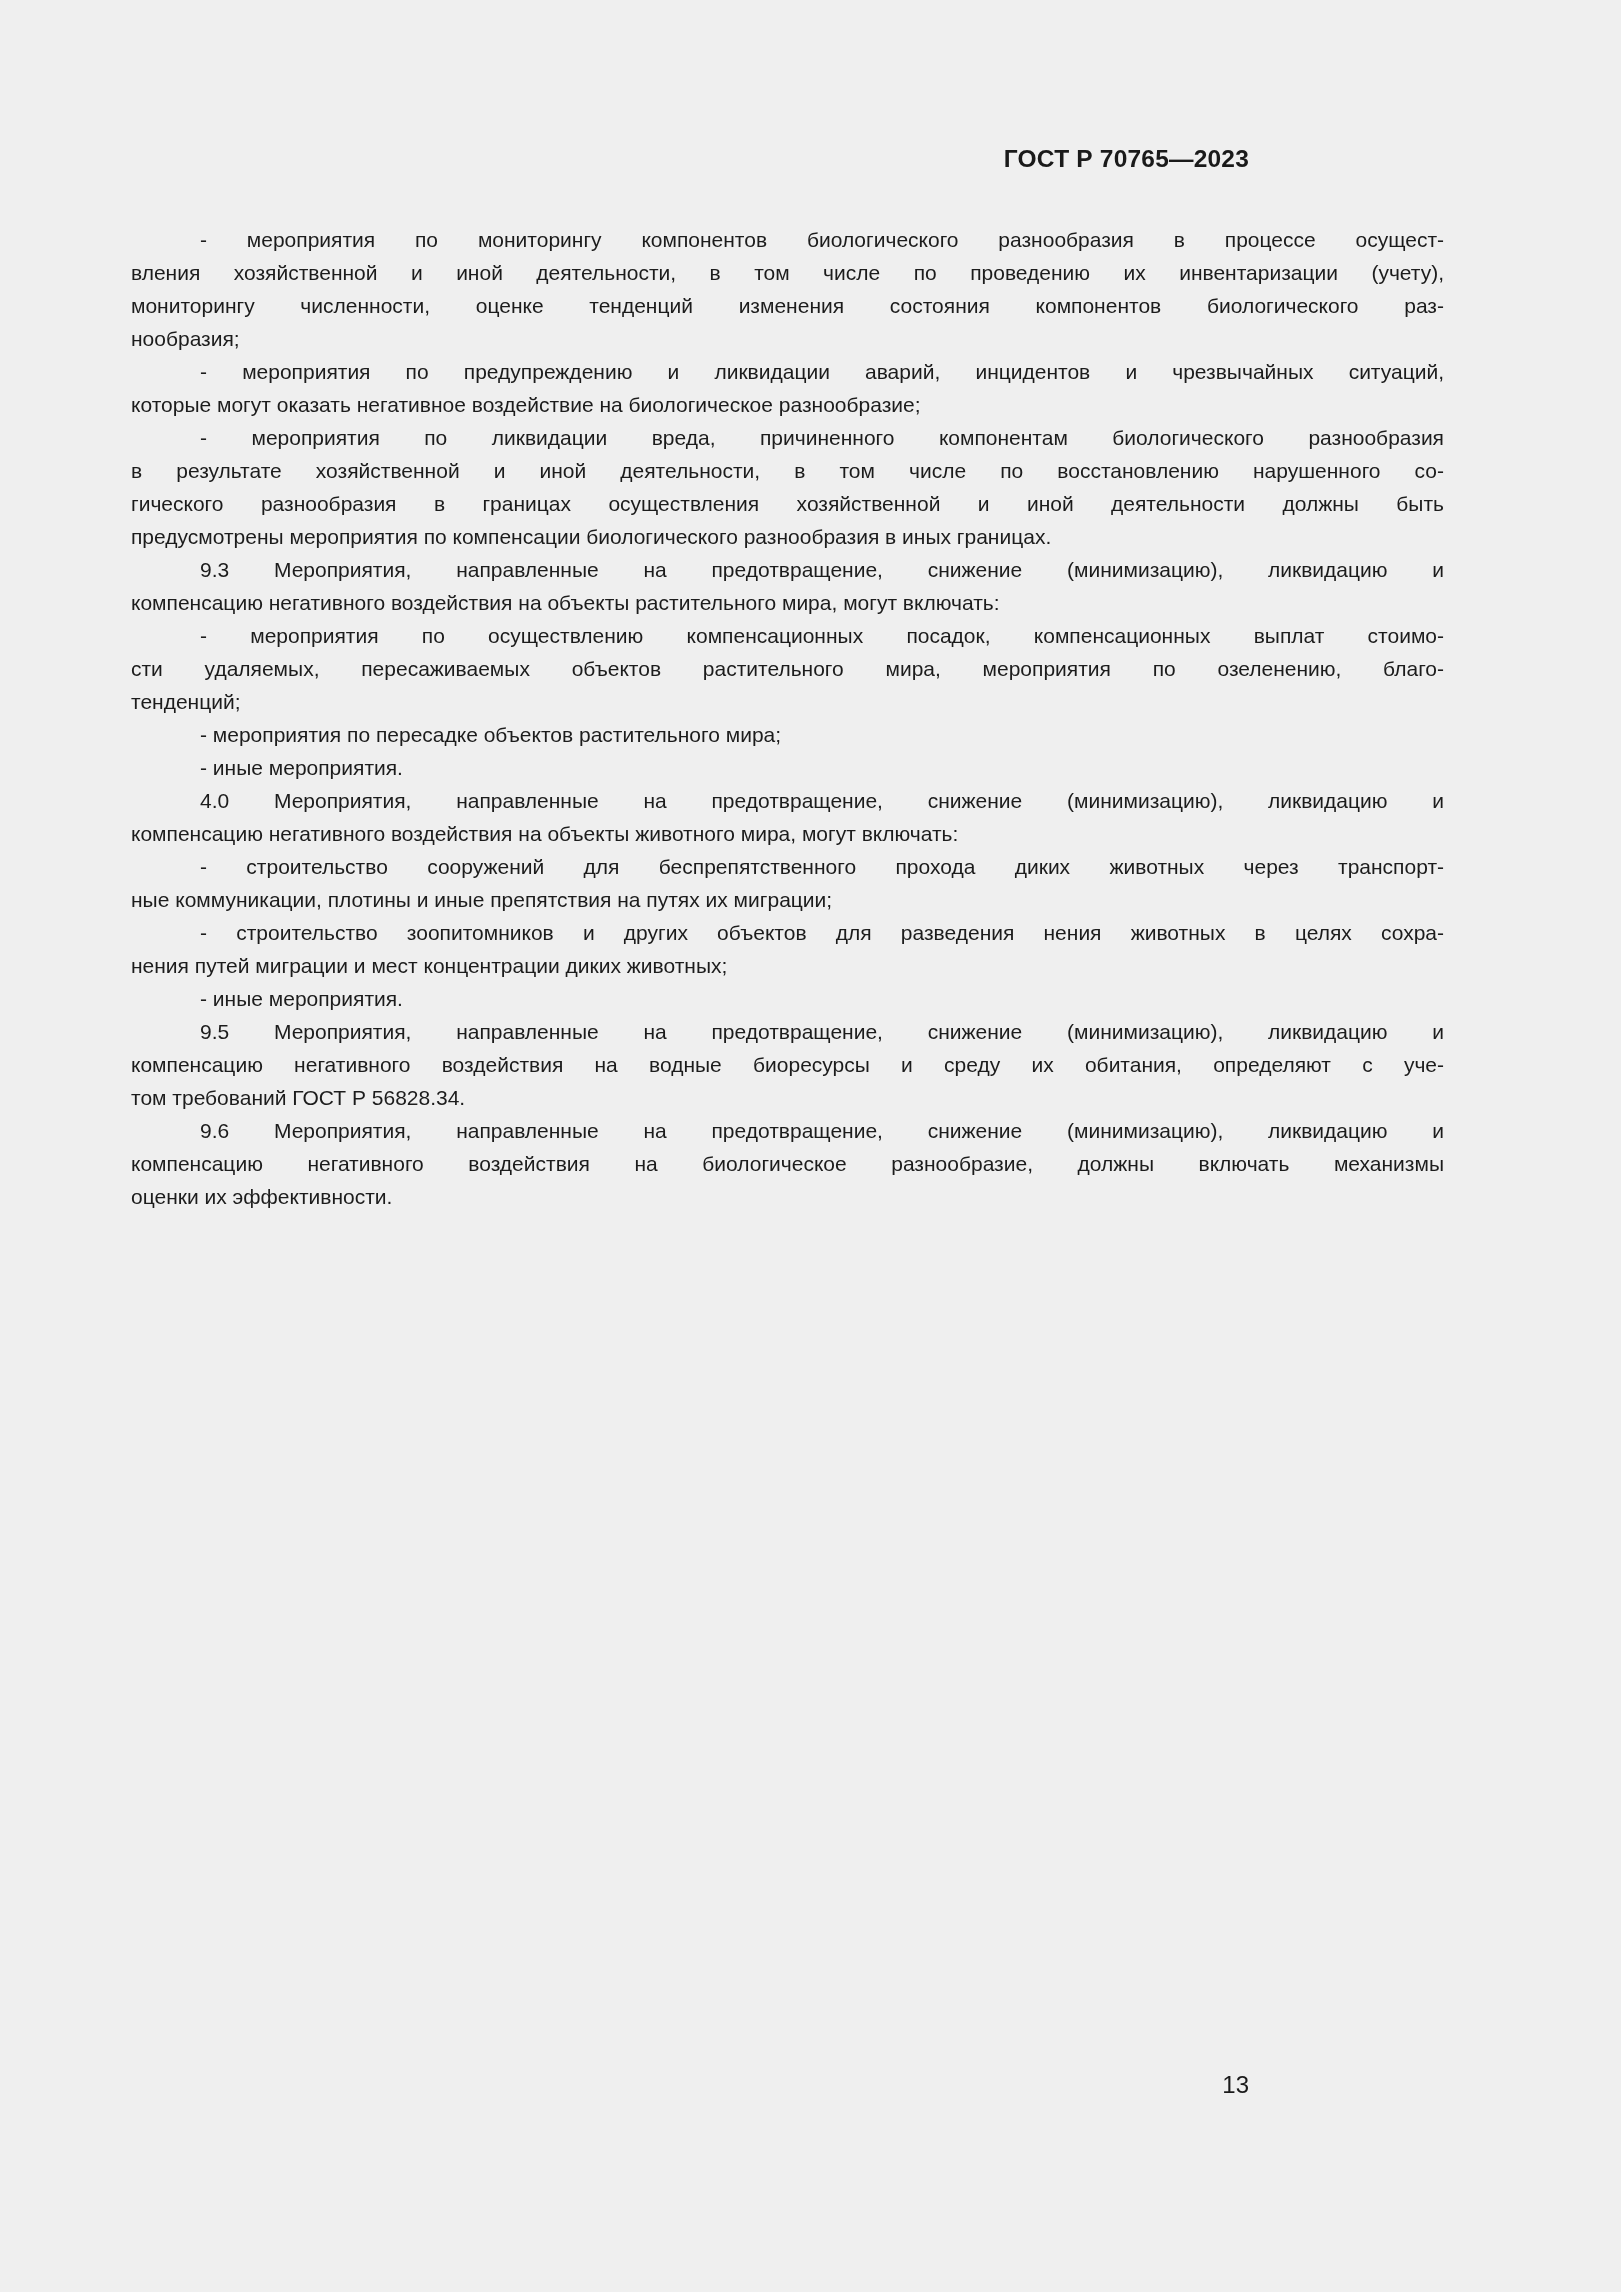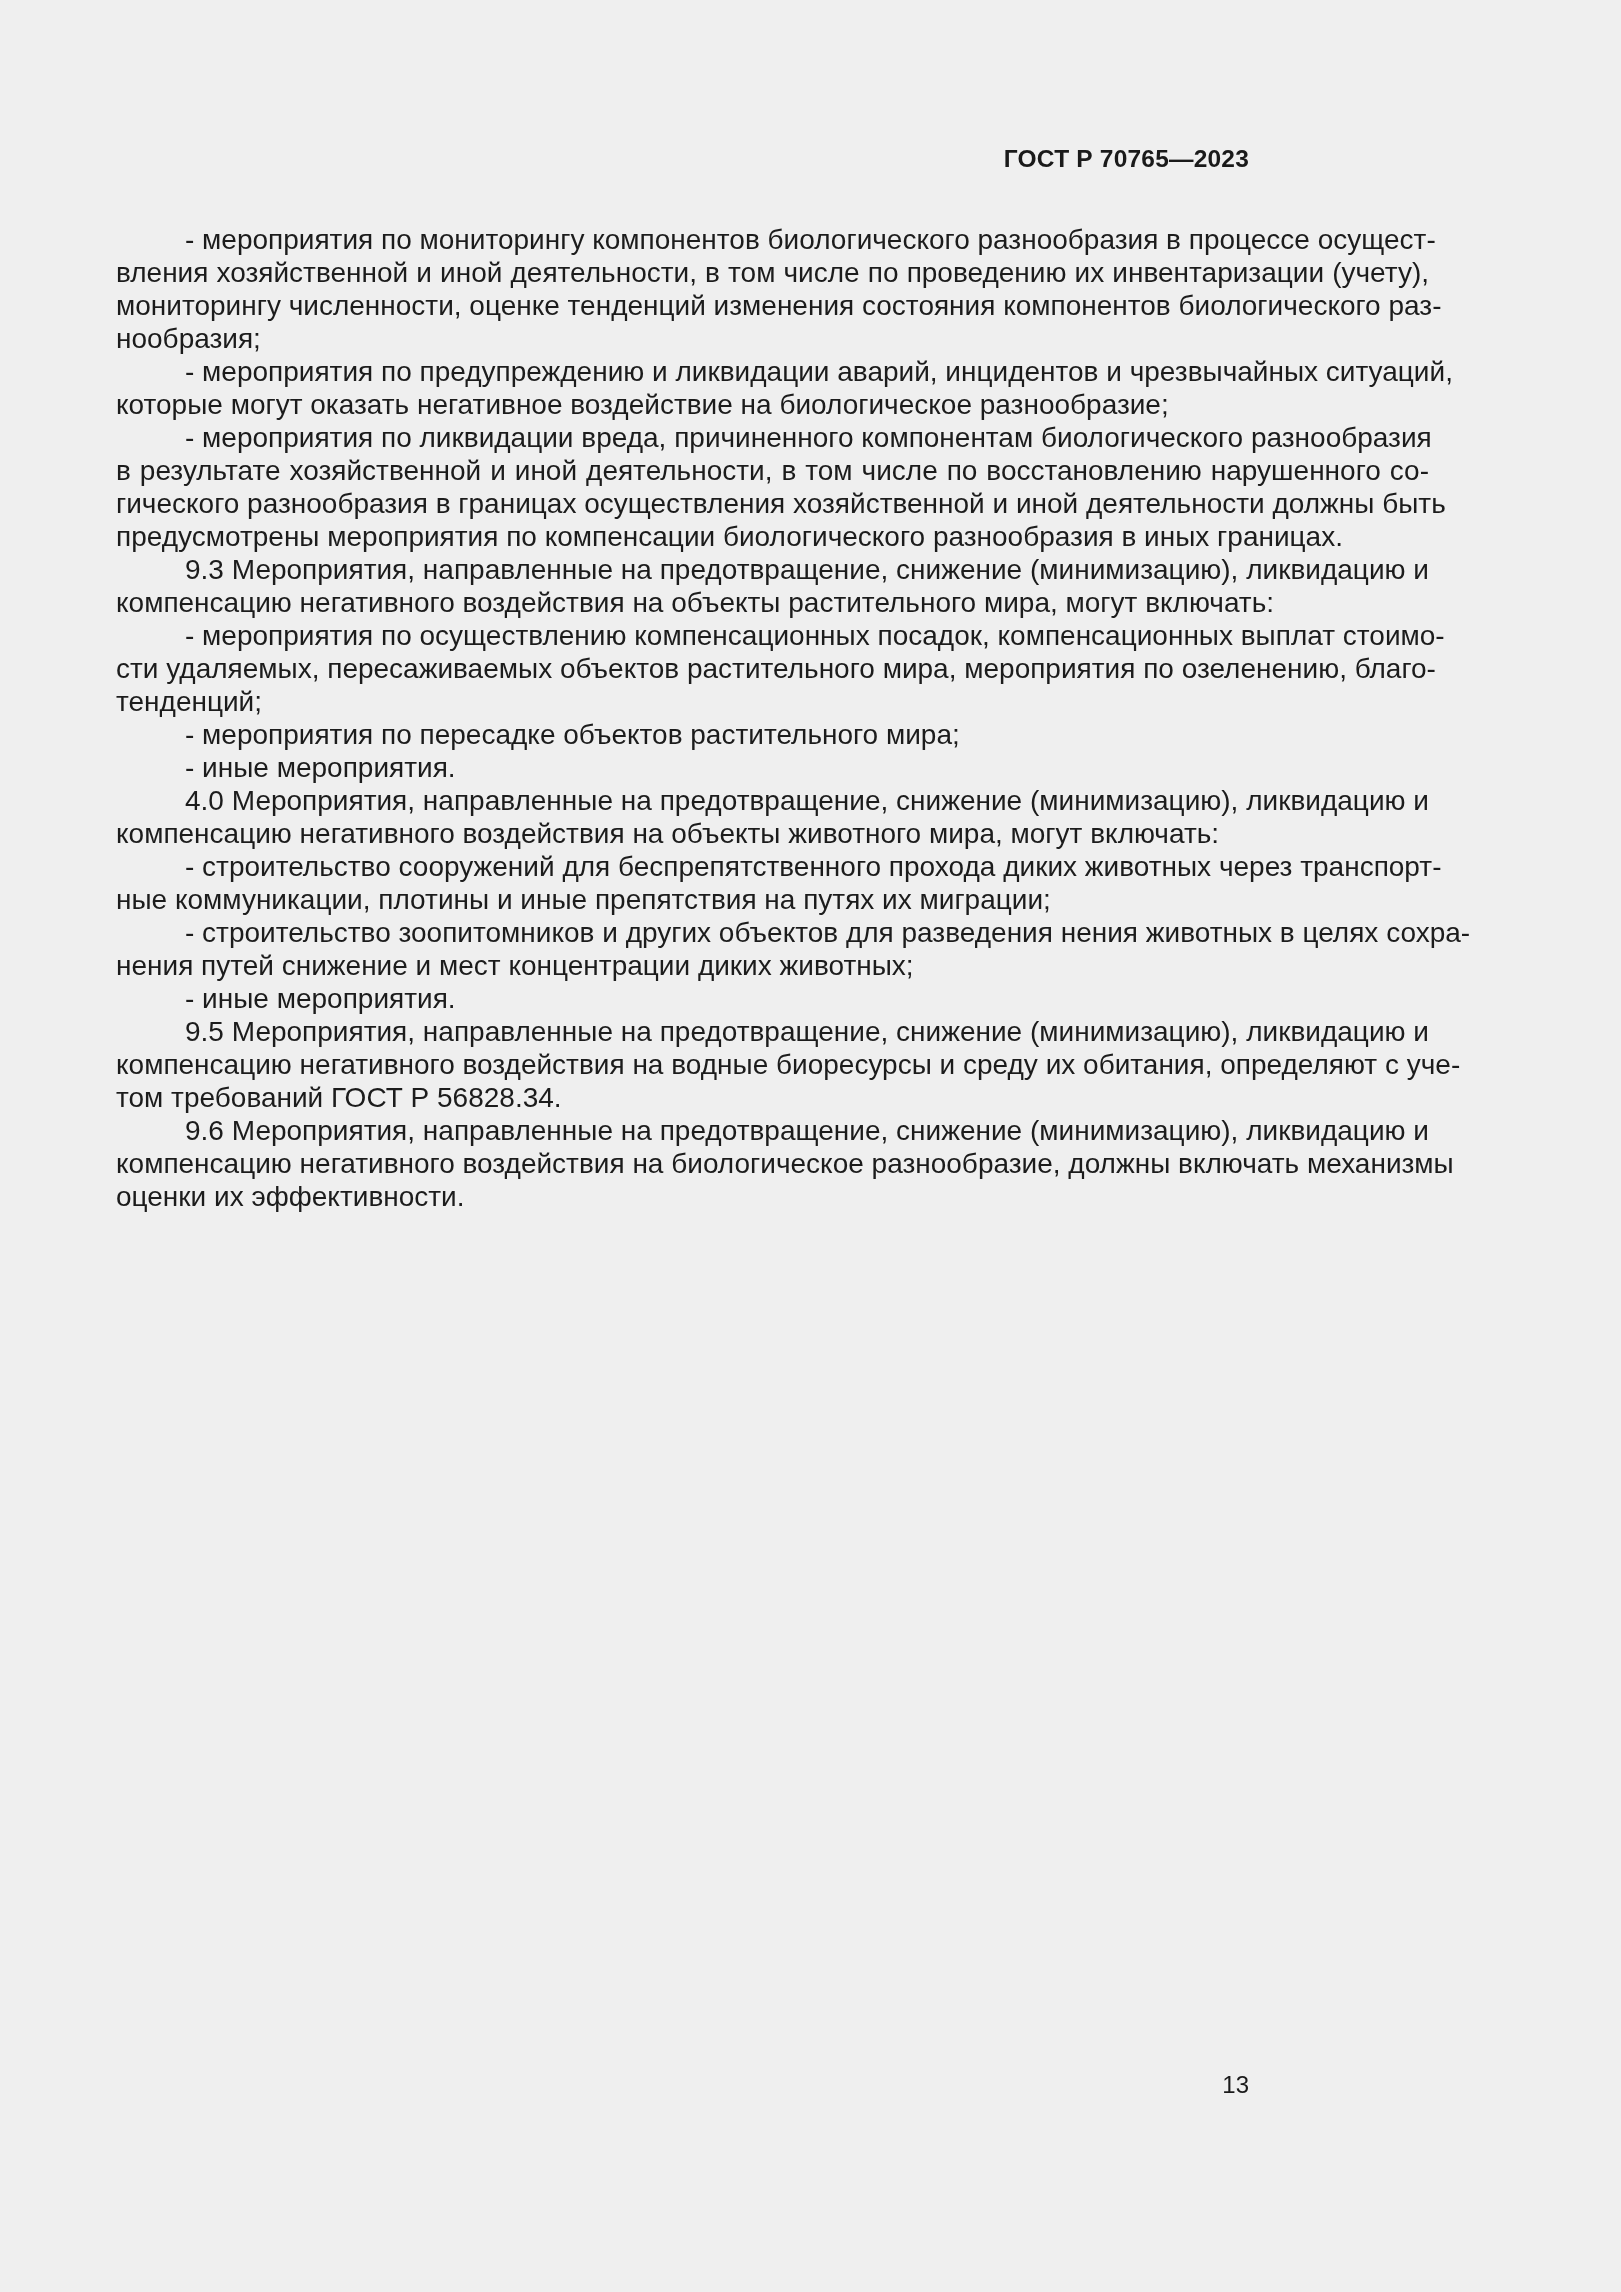--- a/index.html
+++ b/index.html
@@ -26,24 +26,24 @@
       position: absolute;
       top: 145px;
       right: 193px;
       font-size: 24.5px;
       font-weight: bold;
       letter-spacing: 0.2px;
       color: #1a1a1a;
     }
     .body-text {
       position: absolute;
-      left: 116px;
+      left: 131px;
       top: 223px;
       width: 1313px;
-      font-size: 28px;
+      font-size: 21px;
       line-height: 33px;
     }
     .line {
       display: block;
       height: 33px;
       white-space: nowrap;
       text-align: justify;
       text-align-last: justify;
     }
     .line.last {
@@ -112,21 +112,21 @@
       <span class="line last">компенсацию негативного воздействия на объекты животного мира, могут включать:</span>
     </div>
 
     <div>
       <span class="line indent">-  строительство сооружений для беспрепятственного прохода диких животных через транспорт-</span>
       <span class="line last">ные коммуникации, плотины и иные препятствия на путях их миграции;</span>
     </div>
 
     <div>
       <span class="line indent">-  строительство зоопитомников и других объектов для разведения нения животных в целях сохра-</span>
-      <span class="line last">нения путей снижение и мест концентрации диких животных;</span>
+      <span class="line last">нения путей миграции и мест концентрации диких животных;</span>
     </div>
 
     <div>
       <span class="line indent last">-  иные мероприятия.</span>
     </div>
 
     <div>
       <span class="line indent">9.5 Мероприятия, направленные на предотвращение, снижение (минимизацию), ликвидацию и</span>
       <span class="line">компенсацию негативного воздействия на водные биоресурсы и среду их обитания, определяют с уче-</span>
       <span class="line last">том требований ГОСТ Р 56828.34.</span>

